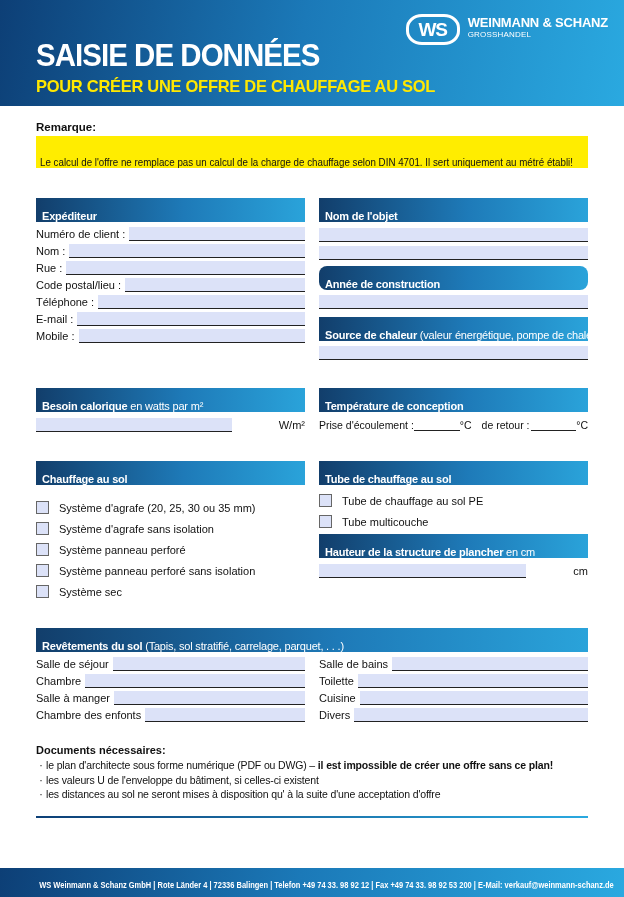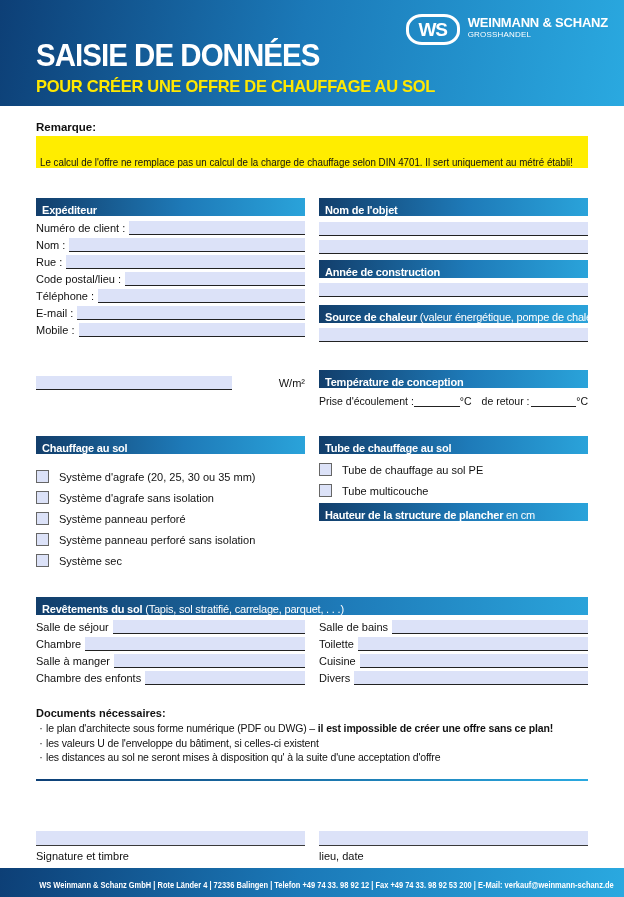--- a/index.html
+++ b/index.html
@@ -36,21 +36,21 @@
   .content { padding:0 36px; }
   .remark-label { margin-top:15px; font-size:11.5px; font-weight:bold; }
   .remark-bar {
     margin-top:3px; background:#ffed00; padding:16px 4px; height:17px; overflow:hidden; white-space:nowrap;
   }
   .remark-bar span { display:inline-block; font-size:10.5px; transform:scaleX(.93); transform-origin:left; }
   .cols { display:flex; gap:14px; }
   .col { width:269px; }
   .section-bar {
     background:linear-gradient(to right,#123e6b 0%,#1e7ab8 55%,#2aa3da 100%);
-    color:#fff; font-size:11px; font-weight:bold; padding:6px 6px; height:18px;
+    color:#fff; font-size:11px; font-weight:bold; padding:12px 6px; height:18px;
     white-space:nowrap; overflow:hidden; letter-spacing:-.2px;
   }
   .section-bar .thin { font-weight:normal; }
   .frow { display:flex; margin-top:3px;border-radius:7px; }
   .frow .lbl { font-size:11px; line-height:14px; padding-right:4px; white-space:nowrap; }
   .input {
     flex:1; height:14px; background:#dce2f8; border-bottom:1px solid #222;
   }
   .line-input { height:14px; background:#dce2f8; border-bottom:1px solid #222; }
   .unit { font-size:11px; line-height:14px; padding-left:11px; white-space:nowrap;margin-left:36px; }
@@ -130,31 +130,34 @@
         <div class="frow">
           <span class="lbl">Mobile :</span>
           <div class="input"></div>
         </div>
       </div>
 
       <div class="col">
         <div class="section-bar">Nom de l'objet</div>
         <div class="line-input" style="margin-top:6px;"></div>
         <div class="line-input" style="margin-top:4px;"></div>
-        <div class="section-bar" style="margin-top:6px;">Année de construction</div>
+        <div class="section-bar" style="margin-top:6px;border-radius:8px;">Année de construction</div>
         <div class="line-input" style="margin-top:5px;"></div>
         <div class="section-bar" style="margin-top:8px;">
           <b>Source de chaleur</b><span class="thin"> (valeur énergétique, pompe de chaleur, . . .)</span>
         </div>
         <div class="line-input" style="margin-top:5px;"></div>
       </div>
     </div>
 
     <div class="cols mt28">
       <div class="col">
+        <div class="section-bar">
+          <b>Besoin calorique</b><span class="thin"> en watts par m²</span>
+        </div>
         <div class="frow" style="margin-top:6px;">
           <div class="input"></div>
           <span class="unit">W/m²</span>
         </div>
       </div>
       <div class="col">
         <div class="section-bar">Température de conception</div>
         <div class="temp-row">
           <span>Prise d'écoulement :</span>
           <div class="temp-input" style="width:46px;"></div>
@@ -197,20 +200,24 @@
           <div class="checkbox"></div>
           <span class="lbl">Tube de chauffage au sol PE</span>
         </div>
         <div class="crow">
           <div class="checkbox"></div>
           <span class="lbl">Tube multicouche</span>
         </div>
         <div class="section-bar" style="margin-top:6px;">
           <b>Hauteur de la structure de plancher</b><span class="thin"> en cm</span>
         </div>
+        <div class="frow" style="margin-top:6px;">
+          <div class="input"></div>
+          <span class="unit">cm</span>
+        </div>
       </div>
     </div>
 
     <div class="mt30">
       <div class="section-bar">
         <b>Revêtements du sol</b><span class="thin"> (Tapis, sol stratifié, carrelage, parquet, . . .)</span>
       </div>
       <div class="cols">
         <div class="col">
           <div class="frow" style="margin-top:5px;">

